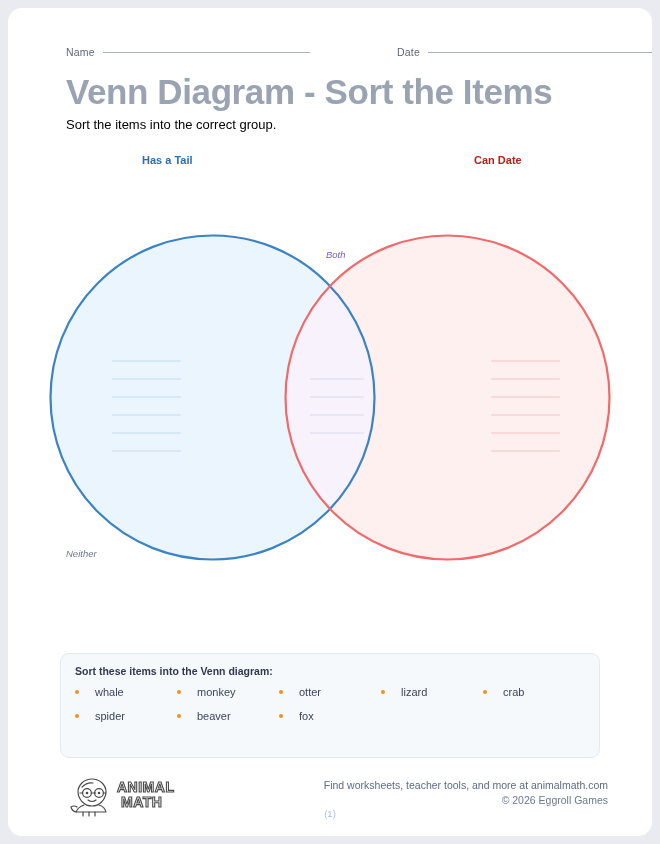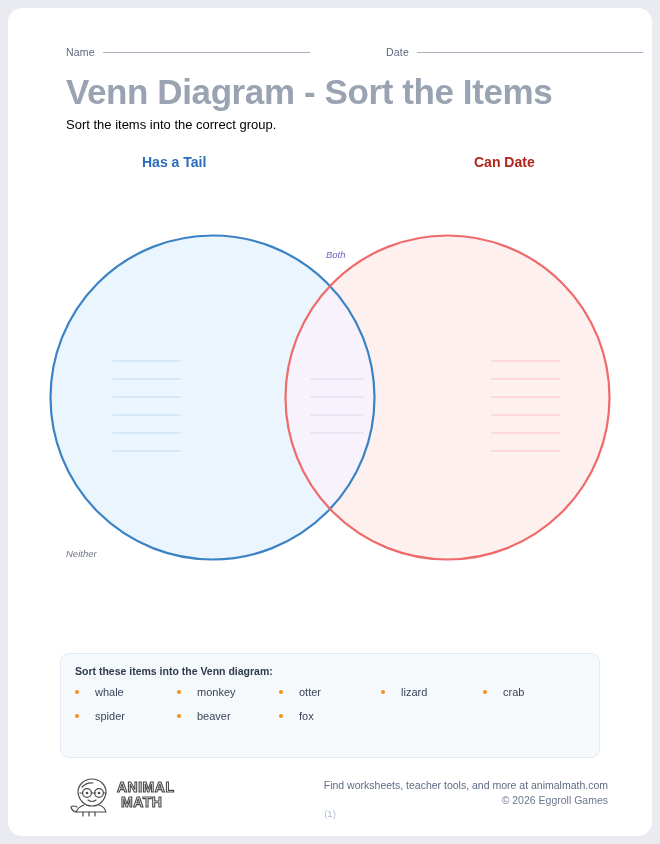--- a/index.html
+++ b/index.html
@@ -35,21 +35,21 @@
     width: 544px;
     height: 20px;
   }
   .meta-field {
     position: absolute;
     display: flex;
     align-items: baseline;
     gap: 8px;
   }
   .meta-field.name { left: 0; width: 244px; }
-  .meta-field.date { left: 276px; width: 257px; padding-left: 44px; }
+  .meta-field.date { left: 287px; width: 257px; padding-left: 44px; }
   .meta-label {
     font-size: 10.5px;
     color: #5c667c;
     letter-spacing: .2px;
     white-space: nowrap;
   }
   .meta-rule {
     flex: 1 1 auto;
     height: 1px;
     background: #aab2c0;
@@ -74,21 +74,21 @@
     left: 58px;
     top: 109px;
     font-size: 13px;
     color: #000000;
   }
 
   
   .set-label {
     position: absolute;
     top: 146px;
-    font-size: 14px;
+    font-size: 11px;
     font-weight: 700;
     white-space: nowrap;
   }
   .set-label.left  { left: 134px; }
   .set-label.right { left: 466px; }
 
   
   #venn {
     position: absolute;
     left: 0;

